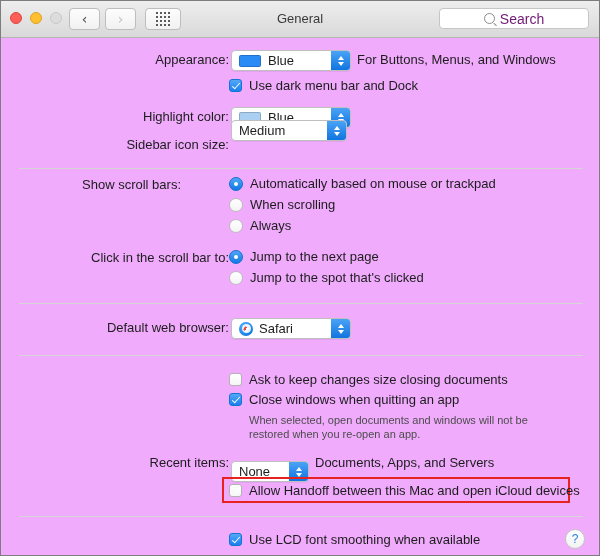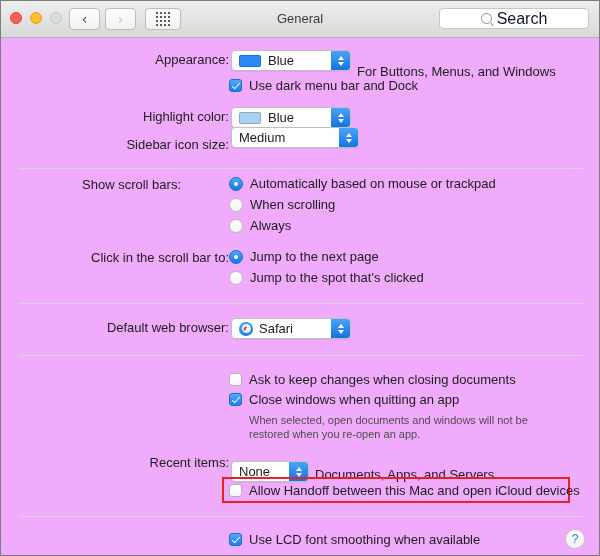--- a/index.html
+++ b/index.html
@@ -124,22 +124,22 @@
     content: "";
     position: absolute;
     right: -3px;
     bottom: -2px;
     width: 4px;
     height: 1.3px;
     background: #8d8d8d;
     transform: rotate(45deg);
   }
   .searchfield .splace {
-    font-size: 16px;
-    color: #0f172a;
+    font-size: 14px;
+    color: #701a75;
   }
 
   
   .content {
     position: relative;
     height: 518px;
     background: #f0abfc;
   }
 
   .row {
@@ -150,21 +150,20 @@
   .label {
     font-size: 13px;
     color: #1c1c1c;
     text-align: right;
     white-space: nowrap;
   }
   .trail {
     font-size: 13px;
     color: #1c1c1c;
     white-space: nowrap;
-    margin-top: 12px;
   }
 
   
   .popup {
     position: relative;
     height: 21px;
     box-sizing: border-box;
     background: #ffffff;
     border: 1px solid #bfbfbf;
     border-radius: 4px;
@@ -408,21 +407,21 @@
       <span class="ptext">Blue</span>
       <span class="stepper">
         <i class="up"></i>
           <i class="down"></i>
       </span>
     </div>
 
     <div class="row" style="left:0; top:99px; width:228px; justify-content:flex-end;">
       <span class="label">Sidebar icon size:</span>
     </div>
-    <div class="popup" style="position:absolute; left:230px; top:89px; width:128px;">
+    <div class="popup" style="position:absolute; left:230px; top:82px; width:116px;">
       <span class="ptext">Medium</span>
       <span class="stepper">
         <i class="up"></i>
           <i class="down"></i>
       </span>
     </div>
 
     <div class="divider" style="left:18px; top:130px; width:564px;"></div>
 
     <div class="row" style="left:0; top:139px; width:180px; justify-content:flex-end;">
@@ -464,21 +463,21 @@
       <span class="stepper">
         <i class="up"></i>
           <i class="down"></i>
       </span>
     </div>
 
     <div class="divider" style="left:18px; top:317px; width:564px;"></div>
 
     <div class="row cbrow" style="left:228px; top:334px;">
       <span class="checkbox"></span>
-      <span class="cblabel">Ask to keep changes when closing documents</span>
+      <span class="cblabel">Ask to keep changes size closing documents</span>
     </div>
     <div class="row cbrow" style="left:228px; top:354px;">
       <span class="checkbox on"></span>
       <span class="cblabel">Close windows when quitting an app</span>
     </div>
     <div class="helptext" style="left:248px; top:375px;">When selected, open documents and windows will not be</div>
     <div class="helptext" style="left:248px; top:389px;">restored when you re-open an app.</div>
 
     <div class="row" style="left:0; top:417px; width:228px; justify-content:flex-end;">
       <span class="label">Recent items:</span>

